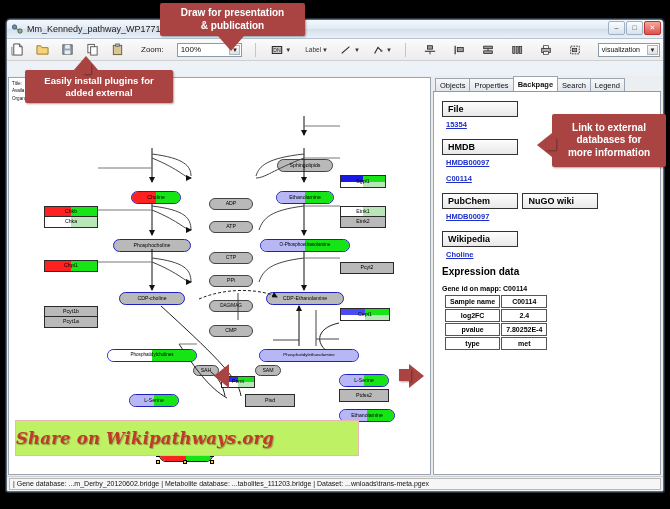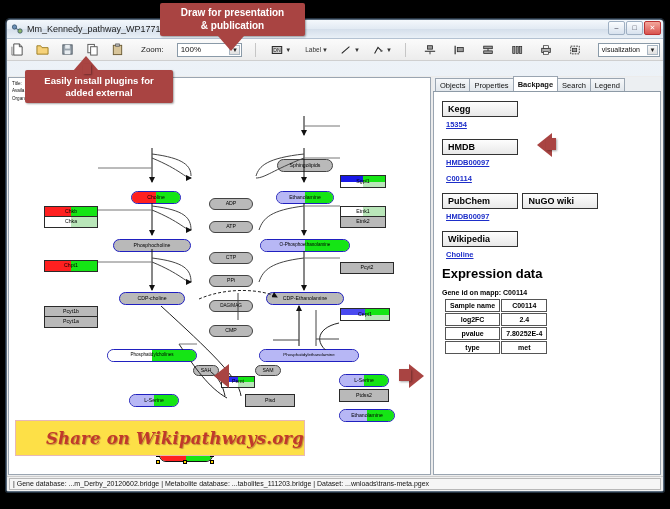--- a/index.html
+++ b/index.html
@@ -151,21 +151,21 @@
   }
   .bp-link {
     font-size: 7.5px; color: #1d2ec9; text-decoration: underline;
     display: block; margin: 0 0 7px 4px; font-weight: bold;
   }
   .bp-plain {
     font-size: 7.5px; color: #000; display: block; margin: 0 0 7px 4px;
     font-weight: bold;
   }
   .bp-section {
-    font-size: 13px; font-weight: bold; color: #000; margin: 2px 0 8px 0;
+    font-size: 10px; font-weight: bold; color: #000; margin: 2px 0 8px 0;
   }
   .bp-note { font-size: 7px; font-weight: bold; color: #000; margin-bottom: 2px; }
   table.bp-table { border-collapse: separate; border-spacing: 1px; margin-left: 2px; }
   table.bp-table td {
     border: 1px solid #555;
     font-size: 7px; font-weight: bold; color: #000;
     padding: 2px 4px; text-align: center; background: #fff;
     min-width: 46px; height: 11px;
   }
   
@@ -214,23 +214,23 @@
     display: flex; align-items: center; justify-content: center;
     box-shadow: 1px 1px 2px rgba(0,0,0,.35);
     z-index: 60;
   }
   .ann .txt { padding: 18px 6px; line-height: 1.25; }
   .ann-tail {
     position: absolute; width: 0; height: 0; z-index: 60;
   }
   #share-box {
     position: absolute;
-    left: 15px; top: 420px; width: 290px; height: 36px;
-    background: #fde047; border: 1px solid #e7b8b6;
-    display: flex; align-items: center; justify-content: flex-end;
+    left: 15px; top: 420px; width: 344px; height: 36px;
+    background: #bef264; border: 1px solid #e7b8b6;
+    display: flex; align-items: center; justify-content: flex-start;
     z-index: 70;
   }
   #share-box span {
     font-family: "DejaVu Serif", serif;
     font-style: italic; font-weight: bold;
     font-size: 16.5px; color: #c0392b;
     text-shadow: 1px 1px 1px rgba(120,40,35,.45);
     letter-spacing: .2px;
   }
   .handle {
@@ -643,21 +643,21 @@
       <div id="sidebar">
         <div class="tabstrip">
           <div class="tab">Objects</div>
           <div class="tab">Properties</div>
           <div class="tab active">Backpage</div>
           <div class="tab">Search</div>
           <div class="tab">Legend</div>
         </div>
 
         <div id="backpage">
-          <div class="bp-head">Kegg</div>
+          <div class="bp-head">File</div>
           <a class="bp-link" href="#">15354</a>
 
           <div class="bp-head">HMDB</div>
           <a class="bp-link" href="#">HMDB00097</a>
 
           <a class="bp-link" href="#">C00114</a>
 
           <div class="bp-head">PubChem</div>
 
           <div class="bp-head">NuGO wiki</div>
@@ -709,20 +709,27 @@
 
   <div class="ann" style="left:25px;top:70px;width:148px;height:33px;border-radius:2px">
     <div class="txt" style="font-size:9.5px">
       <div>Easily install plugins for</div>
       <div>added external</div>
     </div>
   </div>
   <div class="ann-tail" style="left:73px;top:56px;border-left:13px solid transparent;border-right:13px solid transparent;border-bottom:15px solid #a94442"></div>
   <div class="ann" style="left:83px;top:64px;width:8px;height:10px"></div>
 
+  <div class="ann" style="left:552px;top:114px;width:114px;height:53px;border-radius:2px">
+    <div class="txt" style="font-size:10px">
+      <div>Link  to external</div>
+      <div>databases  for</div>
+      <div>more information</div>
+    </div>
+  </div>
   <div class="ann-tail" style="left:537px;top:133px;border-top:12px solid transparent;border-bottom:12px solid transparent;border-right:15px solid #a94442"></div>
   <div class="ann" style="left:546px;top:138px;width:10px;height:12px"></div>
 
   <div class="ann-tail" style="left:214px;top:364px;border-top:12px solid transparent;border-bottom:12px solid transparent;border-right:15px solid #a94442"></div>
   <div class="ann-tail" style="left:409px;top:364px;border-top:12px solid transparent;border-bottom:12px solid transparent;border-left:15px solid #a94442"></div>
   <div class="ann" style="left:399px;top:369px;width:12px;height:12px"></div>
 
   <div id="share-box">
     <span>Share on Wikipathways.org</span>
   </div>

